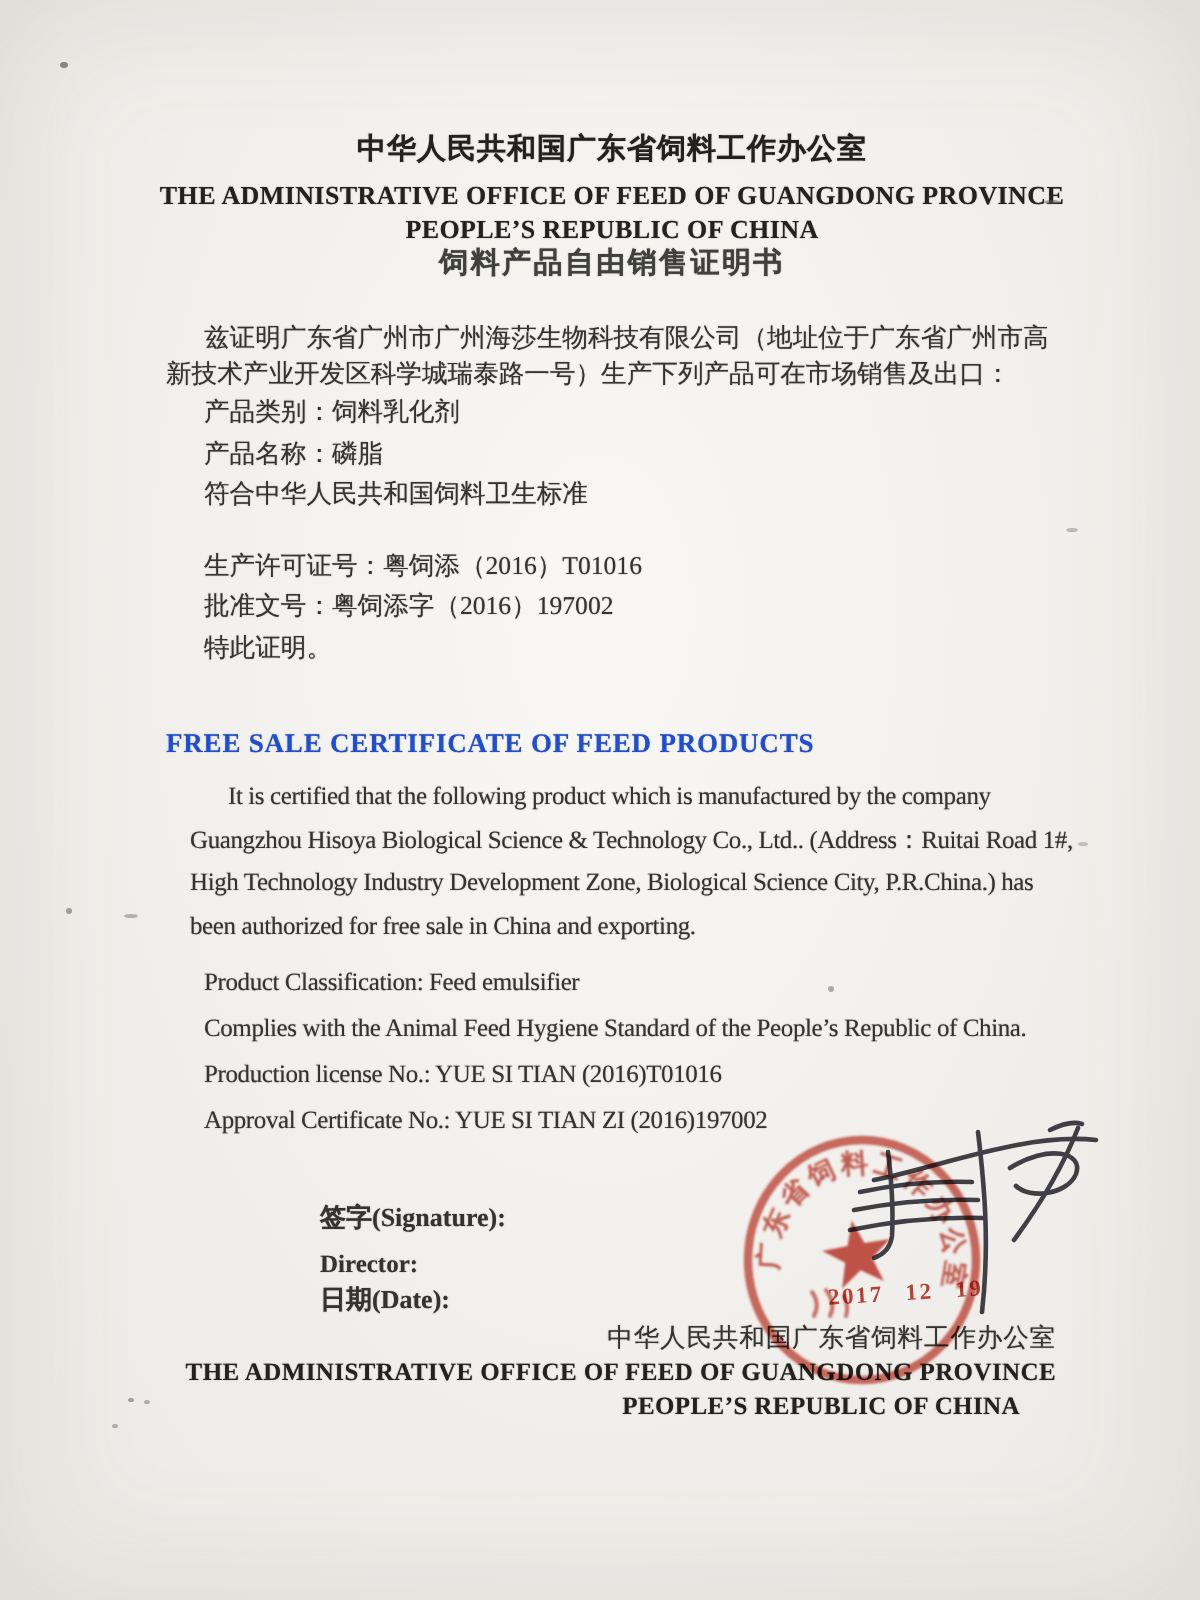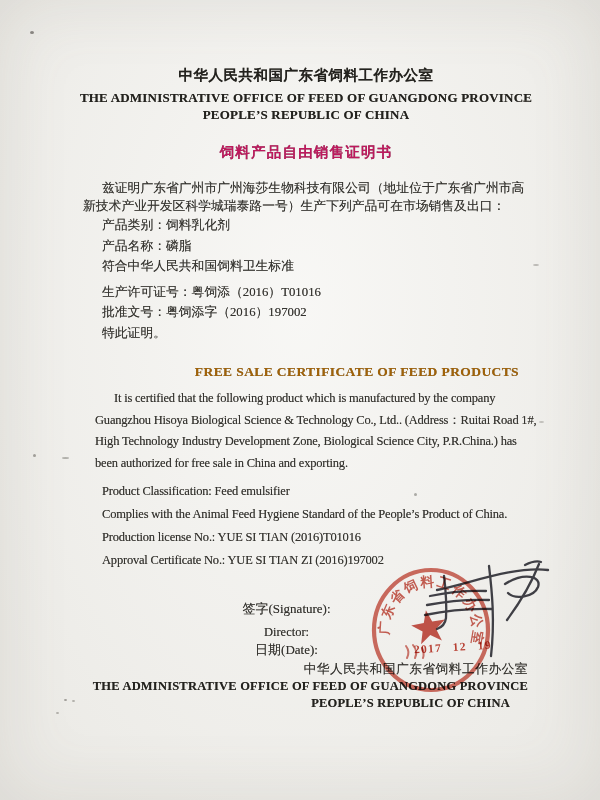--- a/index.html
+++ b/index.html
@@ -14,39 +14,39 @@
   }
   .abs{position:absolute;}
   .page{position:absolute;inset:0;padding-left:17px;}
   .soft{ text-shadow:0 0 0.6px rgba(64,60,54,0.6); }
 
   
   .header{left:20px;top:66px;width:572px;text-align:center;z-index:1;}
   .h-cn{font-size:14.5px;font-weight:bold;letter-spacing:0.5px;line-height:18px;color:#23221e;white-space:nowrap;}
   .h-en{font-size:13px;font-weight:bold;letter-spacing:0.2px;line-height:16px;margin-top:6px;color:#23221e;}
   .h-en2{margin-top:1px;}
-  .h-title{margin-top:20px;font-size:14.5px;font-weight:bold;letter-spacing:1.2px;line-height:18px;color:#be185d;white-space:nowrap;}
+  .h-title{font-size:14.5px;font-weight:bold;letter-spacing:1.2px;line-height:18px;color:#404040;white-space:nowrap;}
 
   
-  .cn-block{left:83px;top:179px;width:472px;font-size:12.8px;z-index:1;}
+  .cn-block{left:83px;top:160px;width:472px;font-size:12.8px;z-index:1;}
   .cn-line{line-height:18px;white-space:nowrap;}
   .ind{padding-left:19px;}
   .cn-item{line-height:20.5px;padding-left:19px;white-space:nowrap;}
-  .cn-item.sp{margin-top:5px;}
+  .cn-item.sp{margin-top:15px;}
 
   
   .en-block{left:83px;top:364px;width:472px;font-size:12.5px;letter-spacing:-0.2px;z-index:1;}
-  .en-heading{text-align:right;font-weight:bold;font-size:13.5px;letter-spacing:0.4px;line-height:15px;margin:0 36px 9px 0;color:#a16207;white-space:nowrap;}
+  .en-heading{text-align:left;font-weight:bold;font-size:13.5px;letter-spacing:0.4px;line-height:15px;margin:0 36px 9px 0;color:#1d4ed8;white-space:nowrap;}
   .en-para{line-height:21.5px;white-space:nowrap;margin-left:12px;}
   .en-para.first{text-indent:19px;}
   .en-items{margin-top:6px;}
   .en-item{line-height:23px;padding-left:19px;white-space:nowrap;}
 
   
-  .sig-block{left:160px;top:598px;width:253px;text-align:center;font-size:13px;z-index:1;}
+  .sig-block{left:160px;top:598px;width:253px;text-align:left;font-size:13px;z-index:1;font-weight:bold;}
   .sig-l1{line-height:21px;}
   .sig-l2{line-height:18px;margin-top:4px;font-size:12.5px;}
   .sig-l3{line-height:17px;}
 
   
   .footer-block{left:60px;top:657px;width:468px;text-align:right;z-index:1;}
   .f-cn{font-size:12.8px;line-height:17px;margin-top:4px;letter-spacing:0.4px;white-space:nowrap;}
   .f-en{font-size:12.5px;font-weight:bold;letter-spacing:0.2px;line-height:17px;color:#23221e;white-space:nowrap;}
   .f-en2{line-height:16px;padding-right:18px;}
 
@@ -83,21 +83,21 @@
   </div>
 
   <div class="en-block abs soft">
     <div class="en-heading">FREE SALE CERTIFICATE OF FEED PRODUCTS</div>
     <div class="en-para first">It is certified that the following product which is manufactured by the company</div>
     <div class="en-para">Guangzhou Hisoya Biological Science &amp; Technology Co., Ltd.. (Address：Ruitai Road 1#,</div>
     <div class="en-para">High Technology Industry Development Zone, Biological Science City, P.R.China.) has</div>
     <div class="en-para">been authorized for free sale in China and exporting.</div>
     <div class="en-items">
       <div class="en-item">Product Classification: Feed emulsifier</div>
-      <div class="en-item">Complies with the Animal Feed Hygiene Standard of the People’s Product of China.</div>
+      <div class="en-item">Complies with the Animal Feed Hygiene Standard of the People’s Republic of China.</div>
       <div class="en-item">Production license No.: YUE SI TIAN (2016)T01016</div>
       <div class="en-item">Approval Certificate No.: YUE SI TIAN ZI (2016)197002</div>
     </div>
   </div>
 
   <div class="sig-block abs soft">
     <div class="sig-l1">签字(Signature):</div>
     <div class="sig-l2">Director:</div>
     <div class="sig-l3">日期(Date):</div>
   </div>

